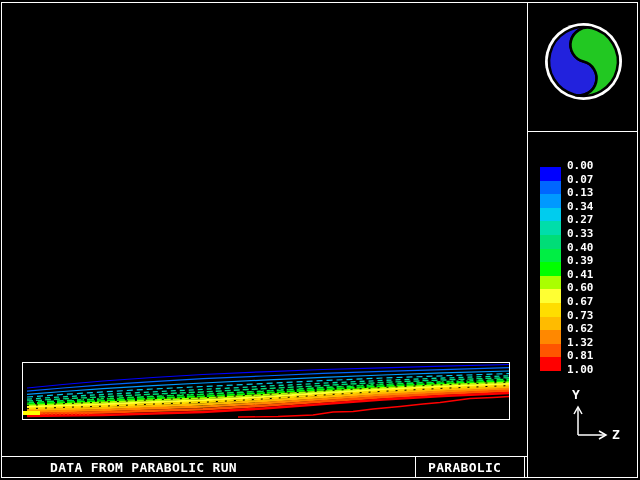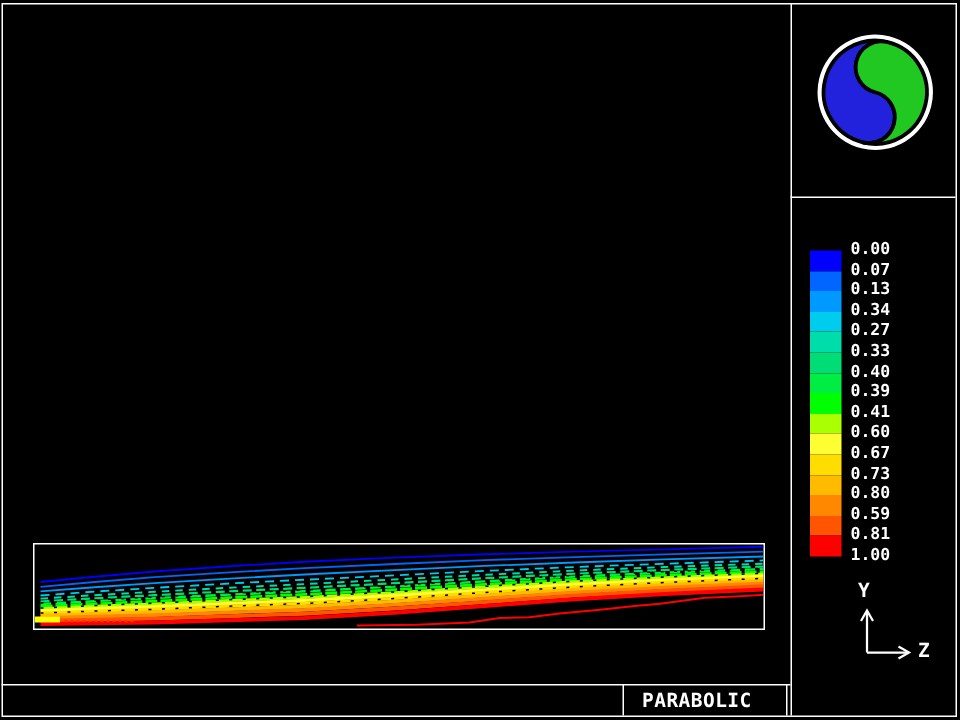--- a/index.html
+++ b/index.html
@@ -64,22 +64,22 @@
       <div class="lval">0.13</div>
       <div class="lval">0.34</div>
       <div class="lval">0.27</div>
       <div class="lval">0.33</div>
       <div class="lval">0.40</div>
       <div class="lval">0.39</div>
       <div class="lval">0.41</div>
       <div class="lval">0.60</div>
       <div class="lval">0.67</div>
       <div class="lval">0.73</div>
-      <div class="lval">0.80</div>
-      <div class="lval">0.59</div>
+      <div class="lval">0.62</div>
+      <div class="lval">1.32</div>
       <div class="lval">0.81</div>
       <div class="lval">1.00</div>
     </div>
 
   <div class="txt" style="left:572px;top:387px;">Y</div>
   <div class="txt" style="left:612px;top:427px;">Z</div>
   <svg class="abs" style="left:558px;top:402px;" width="60" height="42" viewBox="0 0 60 42">
     <path d="M20,33 L20,6" stroke="#fff" stroke-width="1.5" fill="none"></path>
     <path d="M16,12 L20,5 L24,12" stroke="#fff" stroke-width="1.5" fill="none"></path>
     <path d="M20,33 L47,33" stroke="#fff" stroke-width="1.5" fill="none"></path>
@@ -108,15 +108,16 @@
         <polyline points="4,45.7 40,44.4 80,43.2 130,41.1 180,39.3 240,36.0 300,32.0 360,28.3 420,25.3 486,22.6" fill="none" stroke="#000000" stroke-width="1" stroke-dasharray="2 7"></polyline>
         <rect x="0" y="48" width="17" height="4" fill="#ffff00"></rect>
         <polyline points="20,51 66,51" fill="none" stroke="#ff3300" stroke-width="1.6" stroke-dasharray="2 2"></polyline>
         <polyline points="215,54 255,53.5 290,52 310,49 330,48.5 350,46 377,43.5 400,41 417,39.5 447,35.5 470,34.5 486,33.5" fill="none" stroke="#ff0000" stroke-width="1.3"></polyline>
       </svg>
   </div>
 
   <div class="wline" style="left:1px;top:456px;width:526px;height:1px;"></div>
   <div class="wline" style="left:415px;top:456px;width:1px;height:21px;"></div>
   <div class="wline" style="left:524px;top:456px;width:1px;height:21px;"></div>
+  <div class="txt" style="left:50px;top:460px;">DATA FROM PARABOLIC RUN</div>
   <div class="txt" style="left:428px;top:460px;">PARABOLIC</div>
 
 </div>
 
 </body></html>

